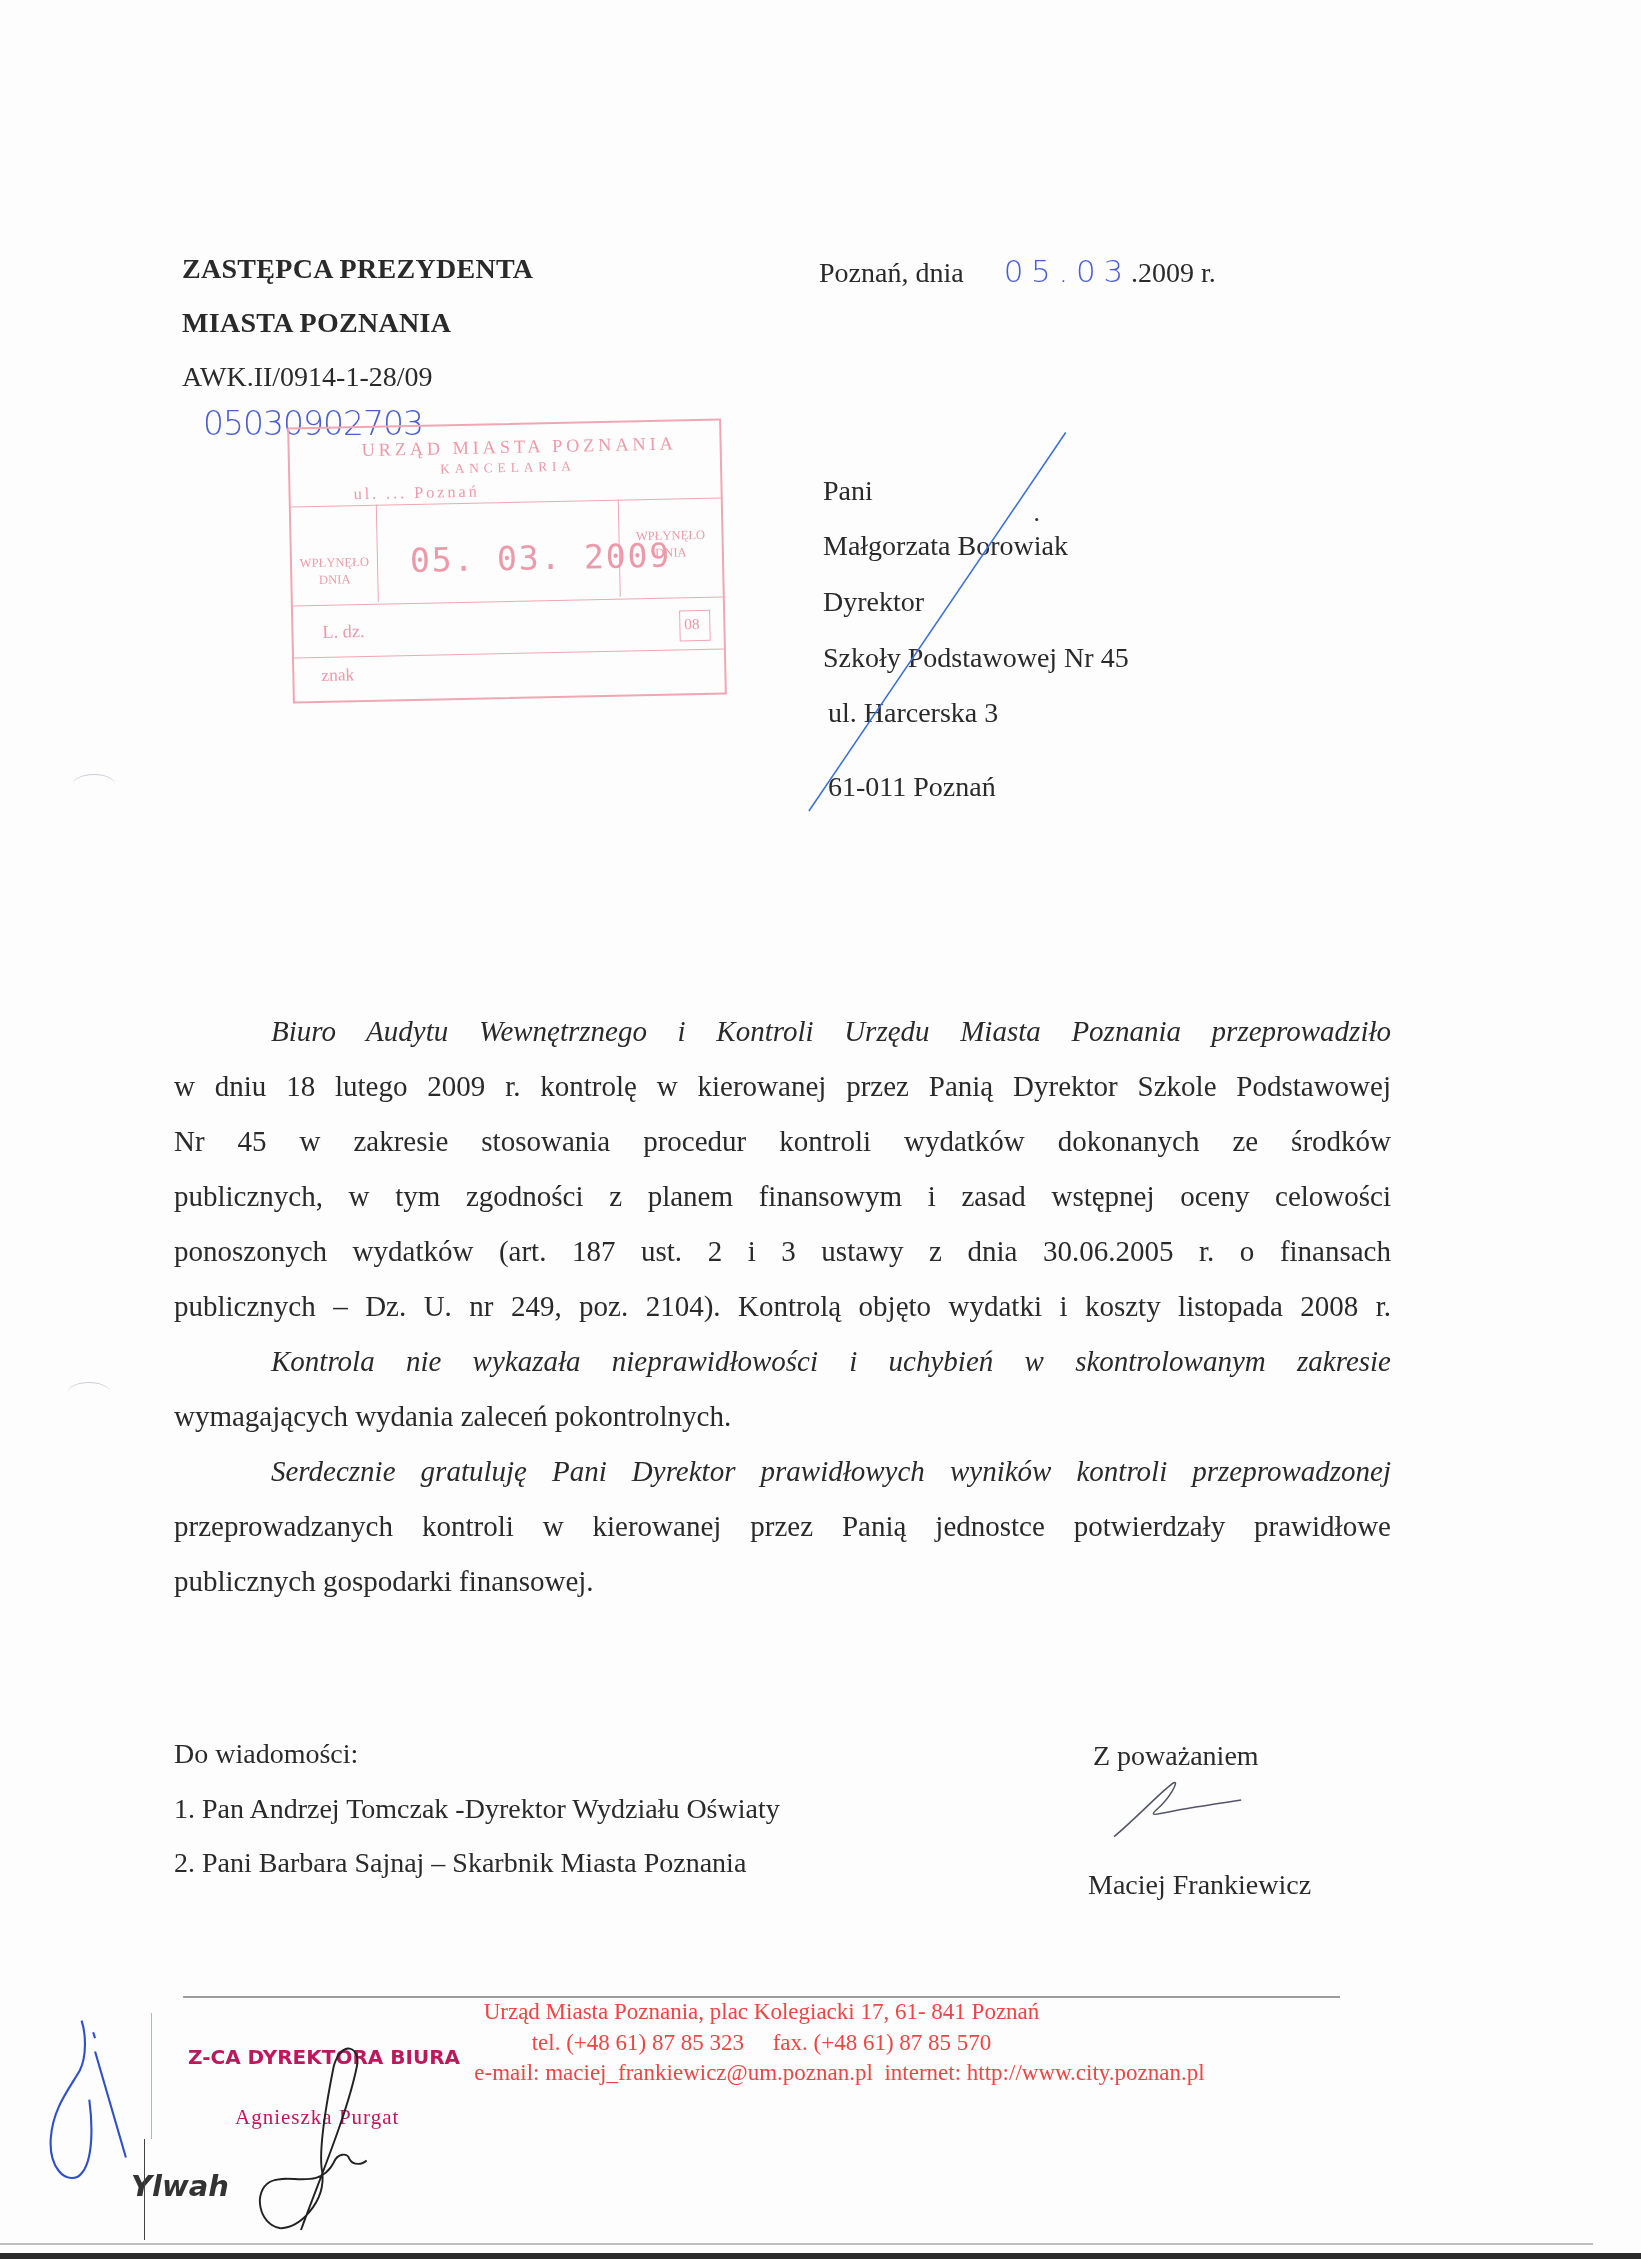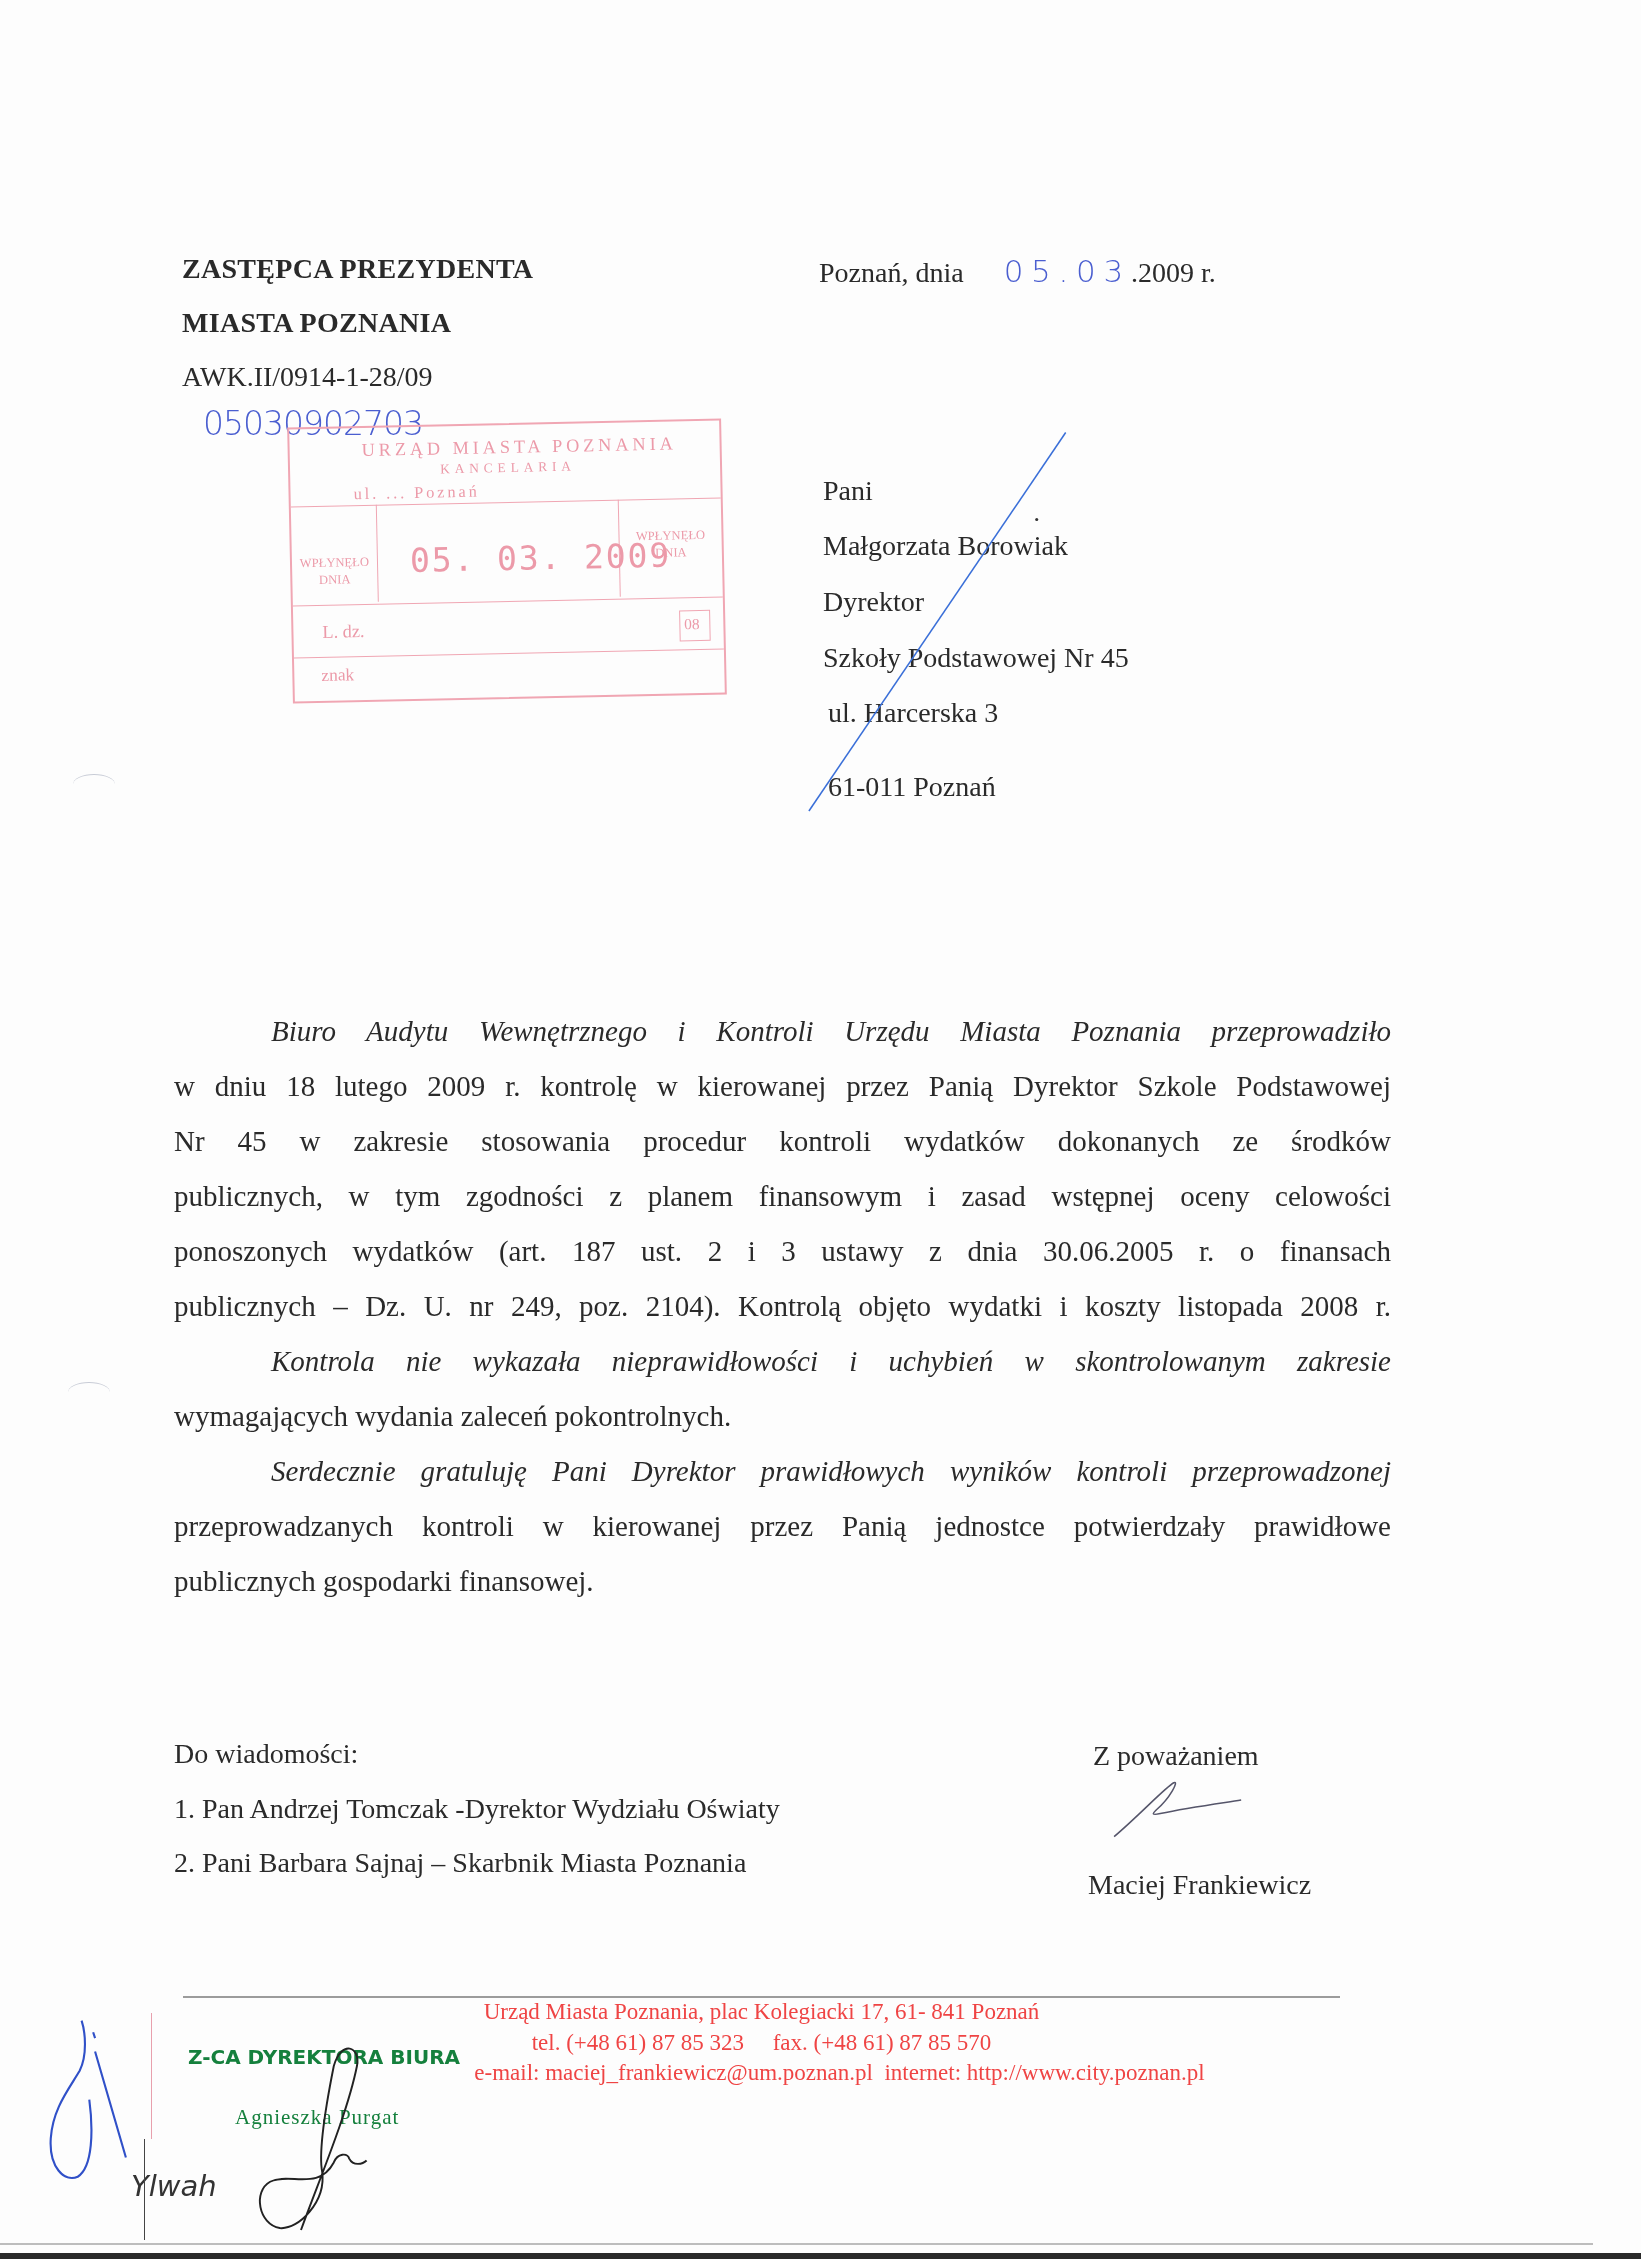--- a/index.html
+++ b/index.html
@@ -13,21 +13,21 @@
   .para .line { display:block; text-align:justify; text-align-last:justify; height:55px; white-space:nowrap; }
   .para .line.last { text-align-last:left; }
   .para .line.indent { text-indent:97px;font-style:italic; }
   .stamp { position:absolute; left:290px; top:423px; width:430px; height:272px; transform:rotate(-1.2deg);
            border:2.9px solid #f0a6b3; color:#ec9aa9; font-family:"DejaVu Sans", sans-serif; }
   .stamp .row { position:absolute; left:0; right:0; border-top:1.9px solid #f0a6b3; }
   .stamp .cell { position:absolute; border:1.9px solid #f0a6b3; }
   .stamp-txt { position:absolute; white-space:nowrap; font-family:"Liberation Serif", serif; color:#ec9aa9; }
   .footer-rule { position:absolute; left:183px; top:1996px; width:1157px; height:1.9px; background:#9c9c9c; }
   .footer { position:absolute; left:183px; width:1157px; text-align:center; font-size:23px; color:#ef4444; }
-  .red-stamp { position:absolute; font-family:"DejaVu Sans", sans-serif; color:#15803d; white-space:nowrap; }
+  .red-stamp { position:absolute; font-family:"DejaVu Sans", sans-serif; color:#be185d; white-space:nowrap; }
   .bottom-bar { position:absolute; left:0; top:2253px; width:1641px; height:6.8px; background:#2a2a2a; }
   .bottom-line { position:absolute; left:0; top:2243px; width:1593px; height:1.9px; background:#bdbdbd; }
   .margin-arc { position:absolute; width:42px; height:19.3px; border-top:1.4px solid #c8ccd6; border-radius:50% 50% 0 0; }
   svg { position:absolute; overflow:visible; }
 </style>
 </head>
 <body>
 
 <div class="margin-arc" style="left:73px; top:774px;"></div>
 <div class="margin-arc" style="left:68px; top:1382px;"></div>
@@ -108,18 +108,18 @@
 <div style="position:absolute; left:151px; top:2013px; width:1.4px; height:126px; background:#e8a0ad;"></div>
 <div class="red-stamp" style="left:188px; top:2045px; font-size:20px; font-weight:bold;">Z-CA DYREKTORA BIURA</div>
 <div class="red-stamp" style="left:235px; top:2105px; font-size:21px; font-family:'Liberation Serif', serif; letter-spacing:1px;">Agnieszka  Purgat</div>
 
 <svg width="116" height="183" style="left:39px; top:2013px;" viewBox="0 0 120 190">
   <path d="M44 8 C48 20 50 44 42 60 C30 80 14 100 12 130 C10 160 26 176 40 170 C56 160 56 120 52 90 M56 20 L58 26 M58 40 C64 60 74 96 90 150" fill="none" stroke="#3050c8" stroke-width="2.2"></path>
 </svg>
 <svg width="174" height="193" style="left:241px; top:2037px;" viewBox="0 0 180 200">
   <path d="M62 200 C80 150 110 80 120 30 C124 10 104 2 96 30 C86 80 80 120 84 140 C88 170 60 200 40 198 C18 194 12 160 30 150 C50 140 80 160 96 130 C100 120 110 120 112 126 C116 134 126 132 130 128" fill="none" stroke="#222" stroke-width="2"></path>
 </svg>
-<div class="abs" style="left:131px; top:2169px; font-family:'DejaVu Sans', sans-serif; font-size:29px; color:#333; font-style:italic; font-weight:400;">Ylwah</div>
+<div class="abs" style="left:131px; top:2169px; font-family:'DejaVu Sans', sans-serif; font-size:29px; color:#333; font-style:italic; font-weight:700;">Ylwah</div>
 <div style="position:absolute; left:144px; top:2139px; width:1.4px; height:101px; background:#444;"></div>
 
 <div class="bottom-line"></div>
 <div class="bottom-bar"></div>
 
 
 </body></html>

